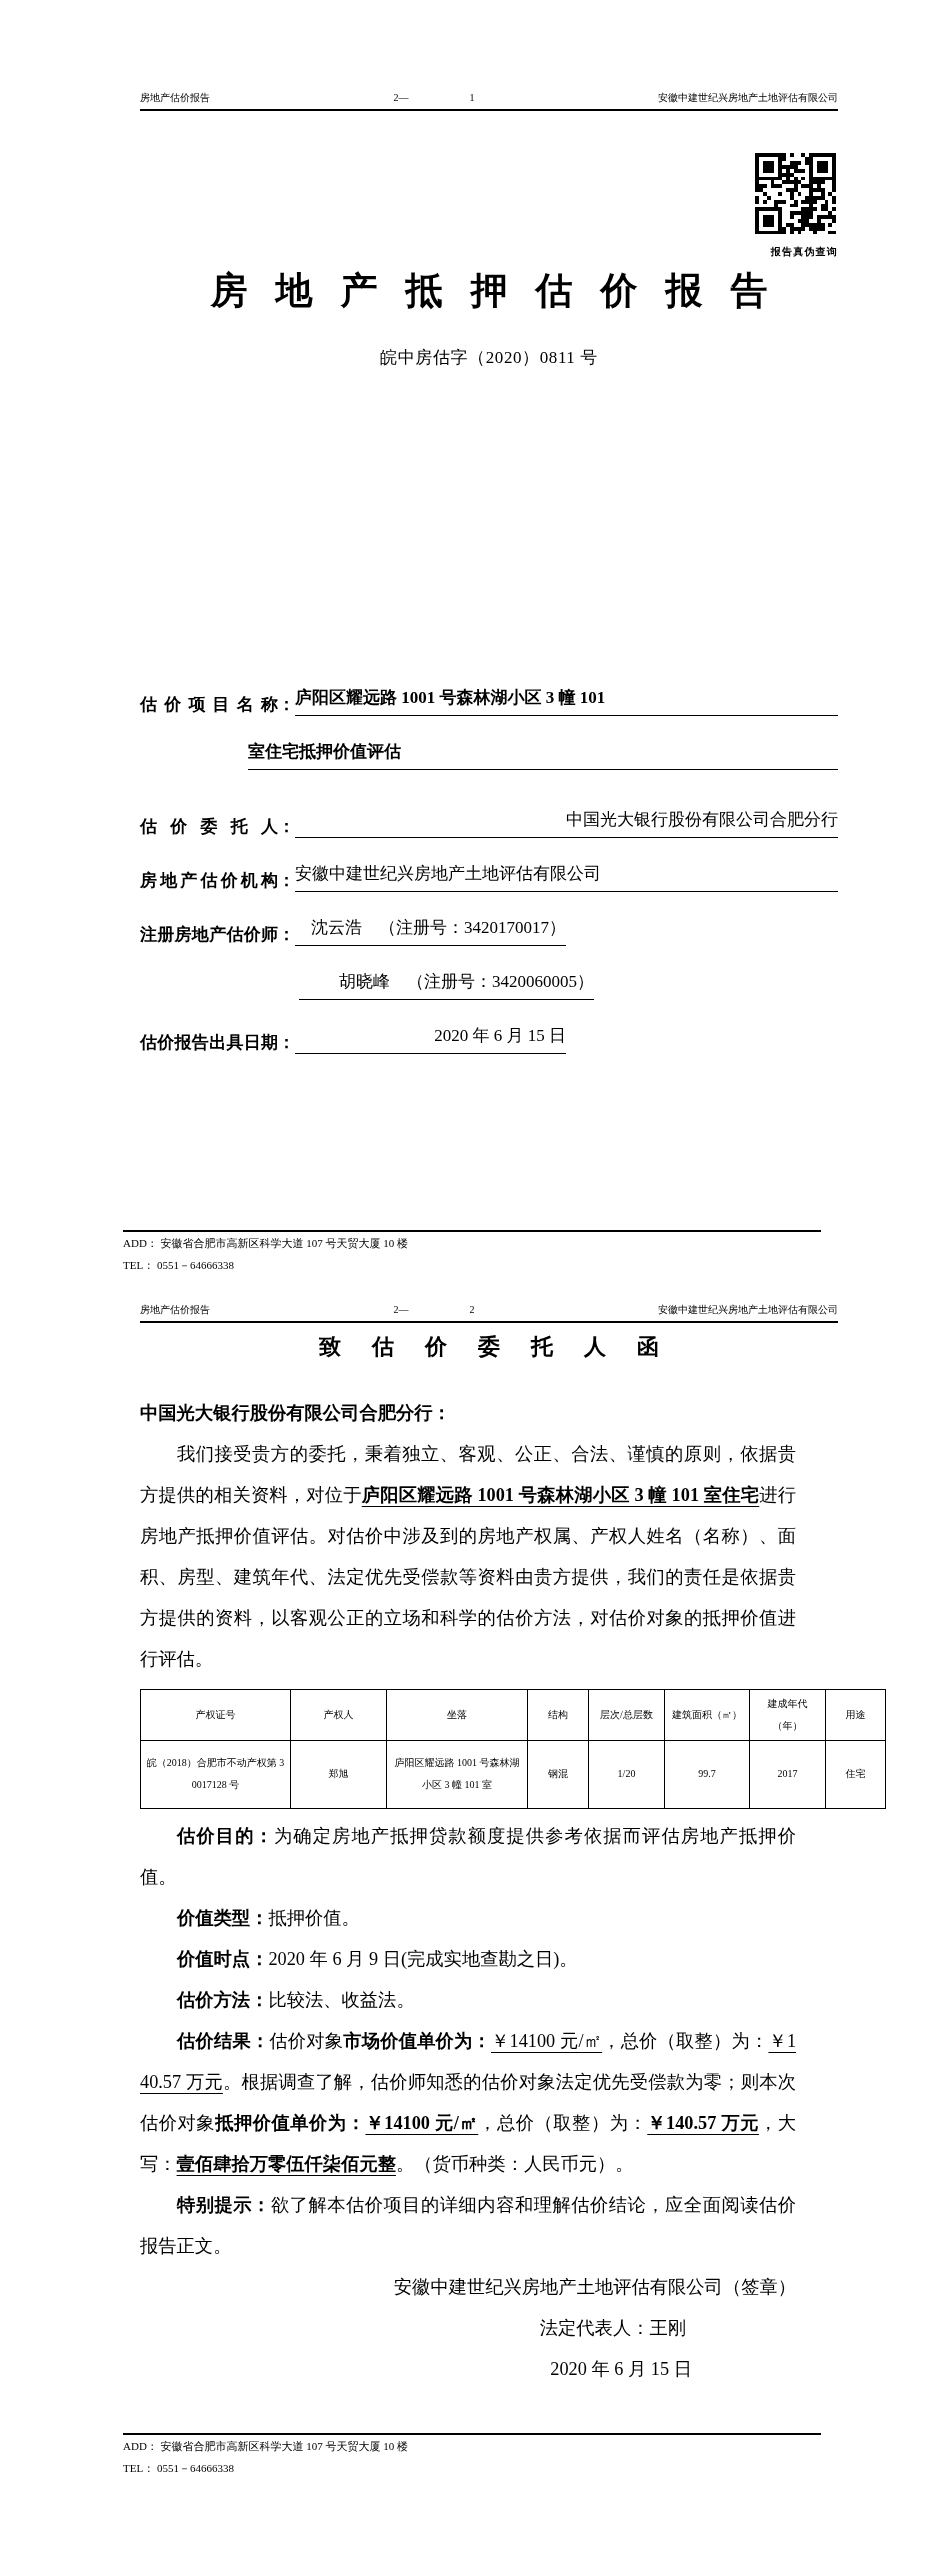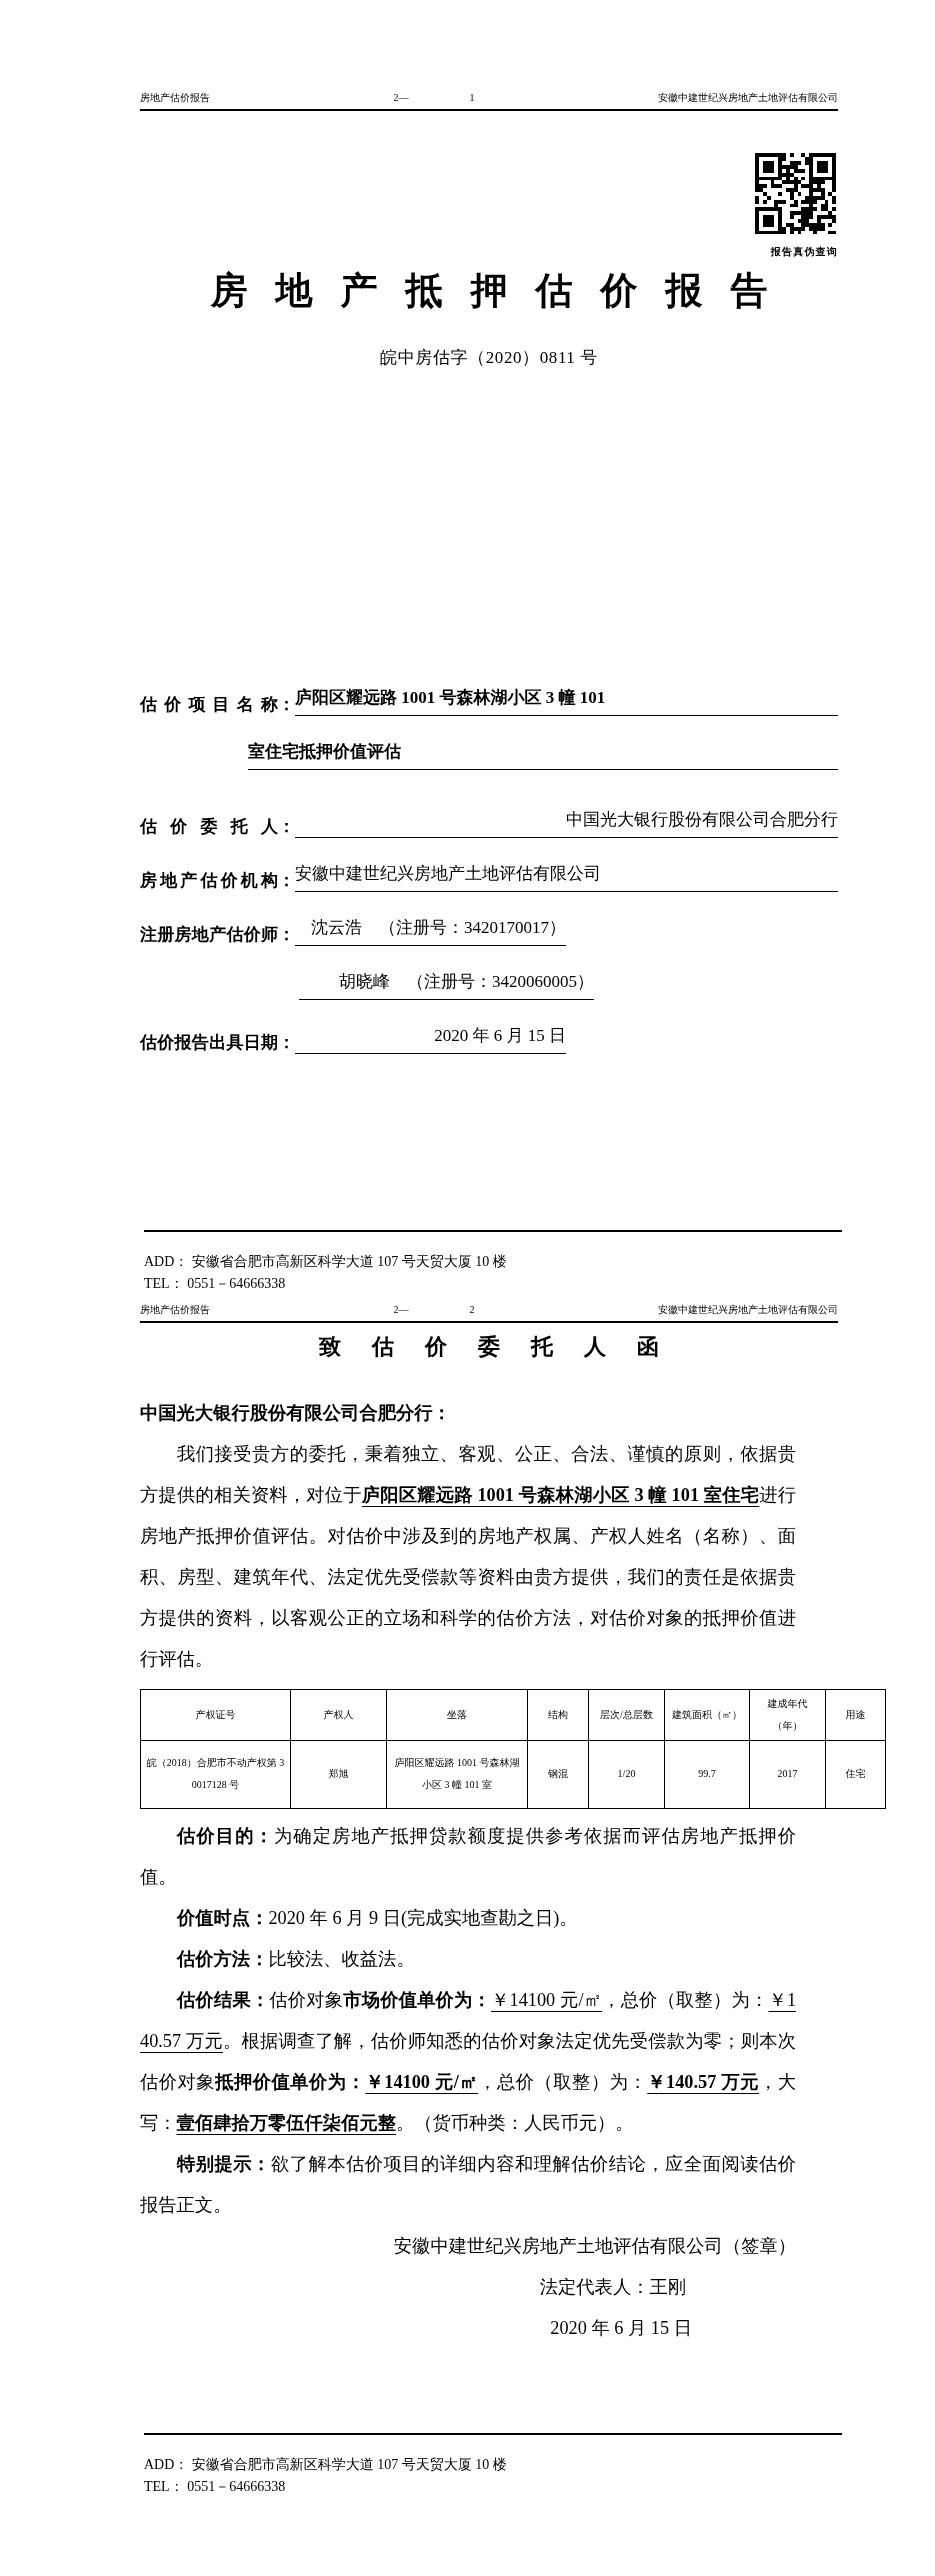--- a/index.html
+++ b/index.html
@@ -41,21 +41,21 @@
   .flabel-txt{display:inline-block;width:138px;text-align:justify;text-align-last:justify;}
   .fvalue{border-bottom:1.8px solid #000;padding-bottom:5px;line-height:1.35;}
   .fv-grow{flex:1 1 auto;}
   .fv-bold{font-weight:bold;}
   .fv-center{text-align:right;}
   .fv-w460{width:271px;}
   .indent-183{margin-left:108px;}
   .indent-270{margin-left:159px;}
 
   
-  .pfoot{position:absolute;left:144px;width:698px;border-top:2.4px solid #000;font-size:14px;line-height:22.4px;padding-top:19px;}
+  .pfoot{position:absolute;left:123px;width:698px;border-top:2.4px solid #000;font-size:11px;line-height:22.4px;padding-top:0;}
   .p1 .pfoot{top:1230px;}
   .p2 .pfoot{top:1136px;}
 
   
   .title2{text-align:center;font-size:22px;font-weight:bold;letter-spacing:31px;padding-left:31px;margin-top:9.4px;line-height:1.4;}
   .body{width:656px;font-size:18.3px;line-height:41px;text-align:justify;}
   .salutation{font-weight:bold;margin-top:29.5px;}
   .para{text-indent:37px;word-break:break-all;}
   .b{font-weight:bold;}
   .u{text-decoration:underline;text-underline-offset:5.3px;text-decoration-thickness:1.2px;}
@@ -629,20 +629,21 @@
             <td>钢混</td>
             <td>1/20</td>
             <td>99.7</td>
             <td>2017</td>
             <td>住宅</td>
           </tr>
         </tbody>
       </table>
 
       <div class="para"><span class="b">估价目的：</span><span>为确定房地产抵押贷款额度提供参考依据而评估房地产抵押价值。</span></div>
+      <div class="para"><span class="b">价值类型：</span><span>抵押价值。</span></div>
       <div class="para"><span class="b">价值时点：</span><span>2020 年 6 月 9 日(完成实地查勘之日)。</span></div>
       <div class="para"><span class="b">估价方法：</span><span>比较法、收益法。</span></div>
       <div class="para"><span class="b">估价结果：</span><span>估价对象</span><span class="b">市场价值单价为：</span><span class="u">￥14100 元/㎡</span><span>，总价（取整）为：</span><span class="u">￥140.57 万元</span><span>。根据调查了解，估价师知悉的估价对象法定优先受偿款为零；则本次估价对象</span><span class="b">抵押价值单价为：</span><span class="b u">￥14100 元/㎡</span><span>，总价（取整）为：</span><span class="b u">￥140.57 万元</span><span>，大写：</span><span class="b u">壹佰肆拾万零伍仟柒佰元整</span><span>。（货币种类：人民币元）。</span></div>
       <div class="para"><span class="b">特别提示：</span><span>欲了解本估价项目的详细内容和理解估价结论，应全面阅读估价报告正文。</span></div>
 
       <div class="sign">
         <div class="sign-line s1">安徽中建世纪兴房地产土地评估有限公司（签章）</div>
         <div class="sign-line s2">法定代表人：王刚</div>
         <div class="sign-line s3">2020 年 6 月 15 日</div>
       </div>

